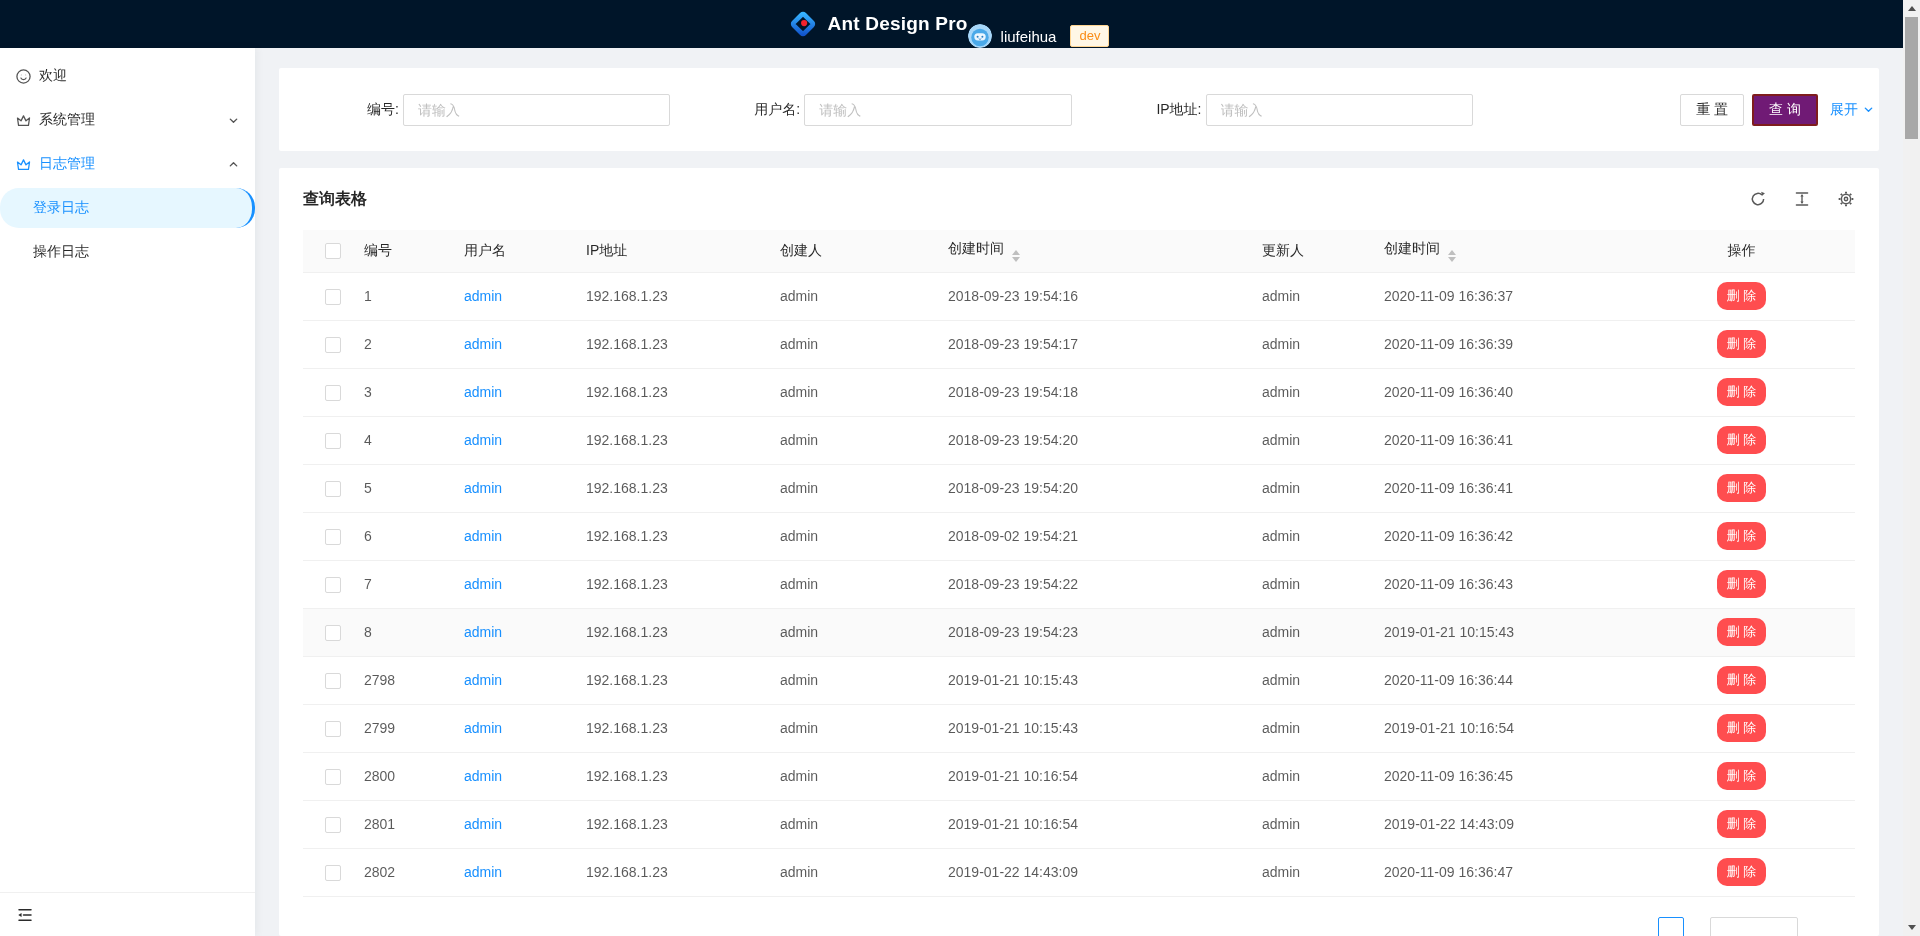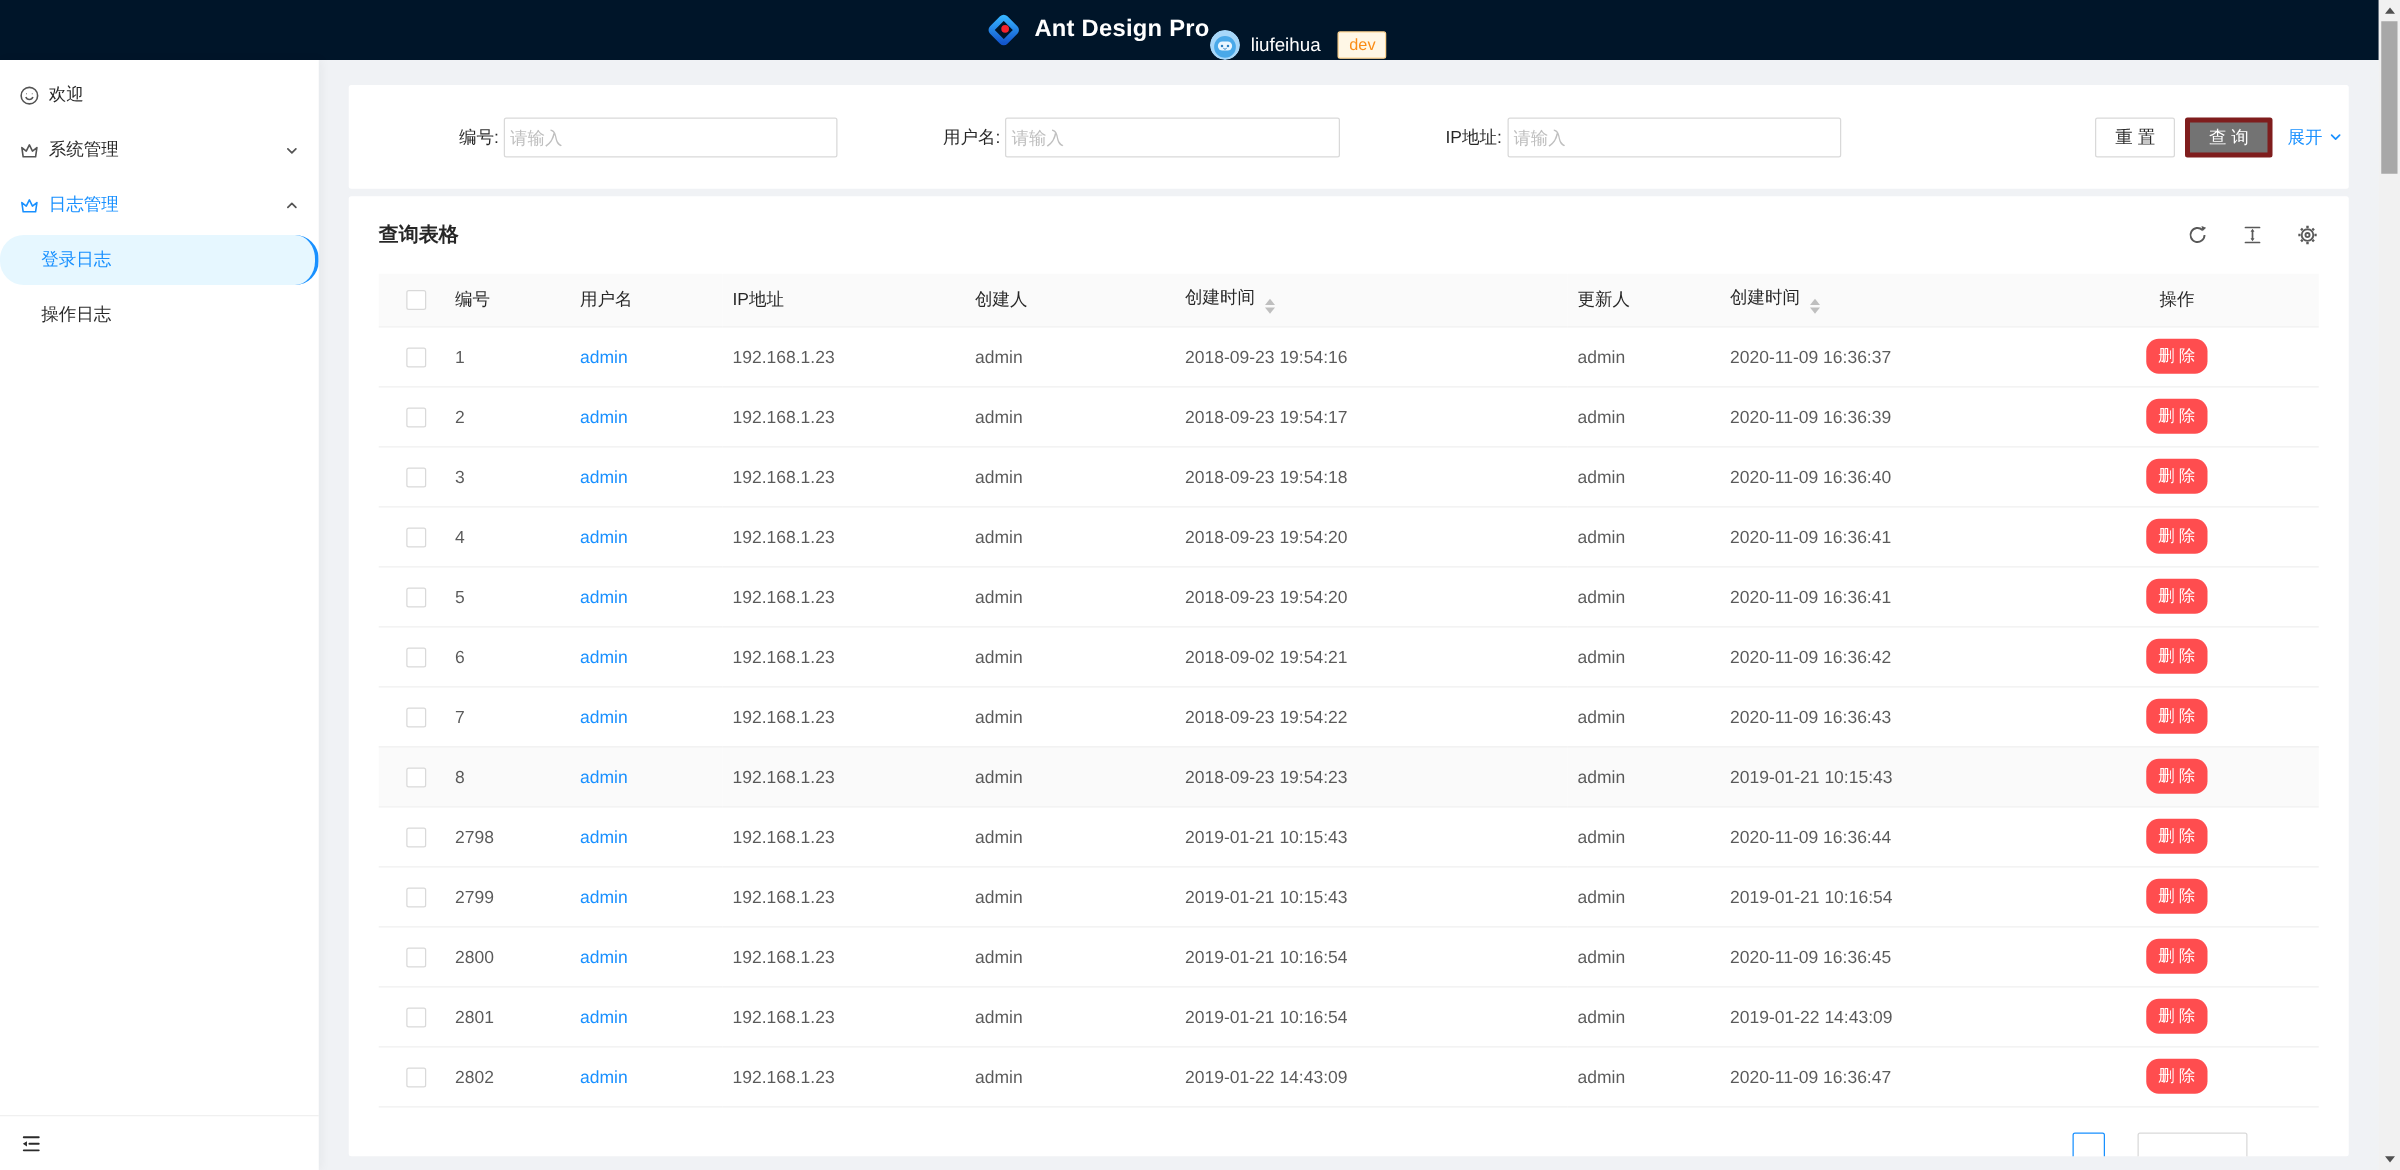--- a/index.html
+++ b/index.html
@@ -49,33 +49,33 @@
     position:absolute; left:0; right:0; bottom:0; height:44px;
     border-top:1px solid #f0f0f0; display:flex; align-items:center; padding-left:16px;
   }
   .fold-btn { width:18px; height:18px; cursor:pointer; display:inline-flex; }
 
   
   .main { position:absolute; left:255px; top:48px; right:17px; bottom:0; padding:20px 24px 0; }
   .card { background:#fff; border-radius:2px; }
 
   
-  .search-card { height:83px; display:flex; align-items:center; margin-bottom:6px; }
+  .search-card { height:83px; display:flex; align-items:center; margin-bottom:17px; }
   .form-cell { flex:1; display:flex; align-items:center; padding-right:10px; min-width:0; }
   .field-label { width:124px; flex:none; text-align:right; padding-right:4px; font-size:14px; color:rgba(0,0,0,.85); }
   .form-cell input {
     flex:1; min-width:0; height:32px; border:1px solid #d9d9d9; border-radius:2px;
-    padding:0 4px; font-size:14px; color:rgba(0,0,0,.65); outline:none;
+    padding:0 14px; font-size:14px; color:rgba(0,0,0,.65); outline:none;
     font-family:inherit; background:#fff;
   }
   .form-cell input::placeholder { color:#bfbfbf; }
   .form-actions { flex:1; display:flex; align-items:center; justify-content:flex-end; gap:8px; padding-right:5px; }
   .btn { height:32px; border-radius:2px; font-size:14px; padding:0 15px; cursor:pointer; font-family:inherit; }
   .btn-default { background:#fff; border:1px solid #d9d9d9; color:rgba(0,0,0,.85); }
-  .btn-primary { background:#737373; border:4px solid #7f1d1d; color:#fff; }
+  .btn-primary { background:#701a75; border:2px solid #7f1d1d; color:#fff; }
   .expand-link { color:#1890ff; font-size:14px; display:inline-flex; align-items:center; gap:5px; margin-left:4px; cursor:pointer; text-decoration:none; }
 
   
   .table-card { height:768px; overflow:hidden; }
   .table-toolbar { height:62px; display:flex; align-items:center; justify-content:space-between; padding:0 24px; }
   .table-title { font-size:16px; font-weight:600; color:rgba(0,0,0,.85); margin:0; }
   .toolbar-icons { display:flex; align-items:center; gap:26px; }
   .icon-btn { width:18px; height:18px; display:inline-flex; cursor:pointer; background:none; border:none; padding:0; }
 
   .table-wrap { margin:0 24px; }

